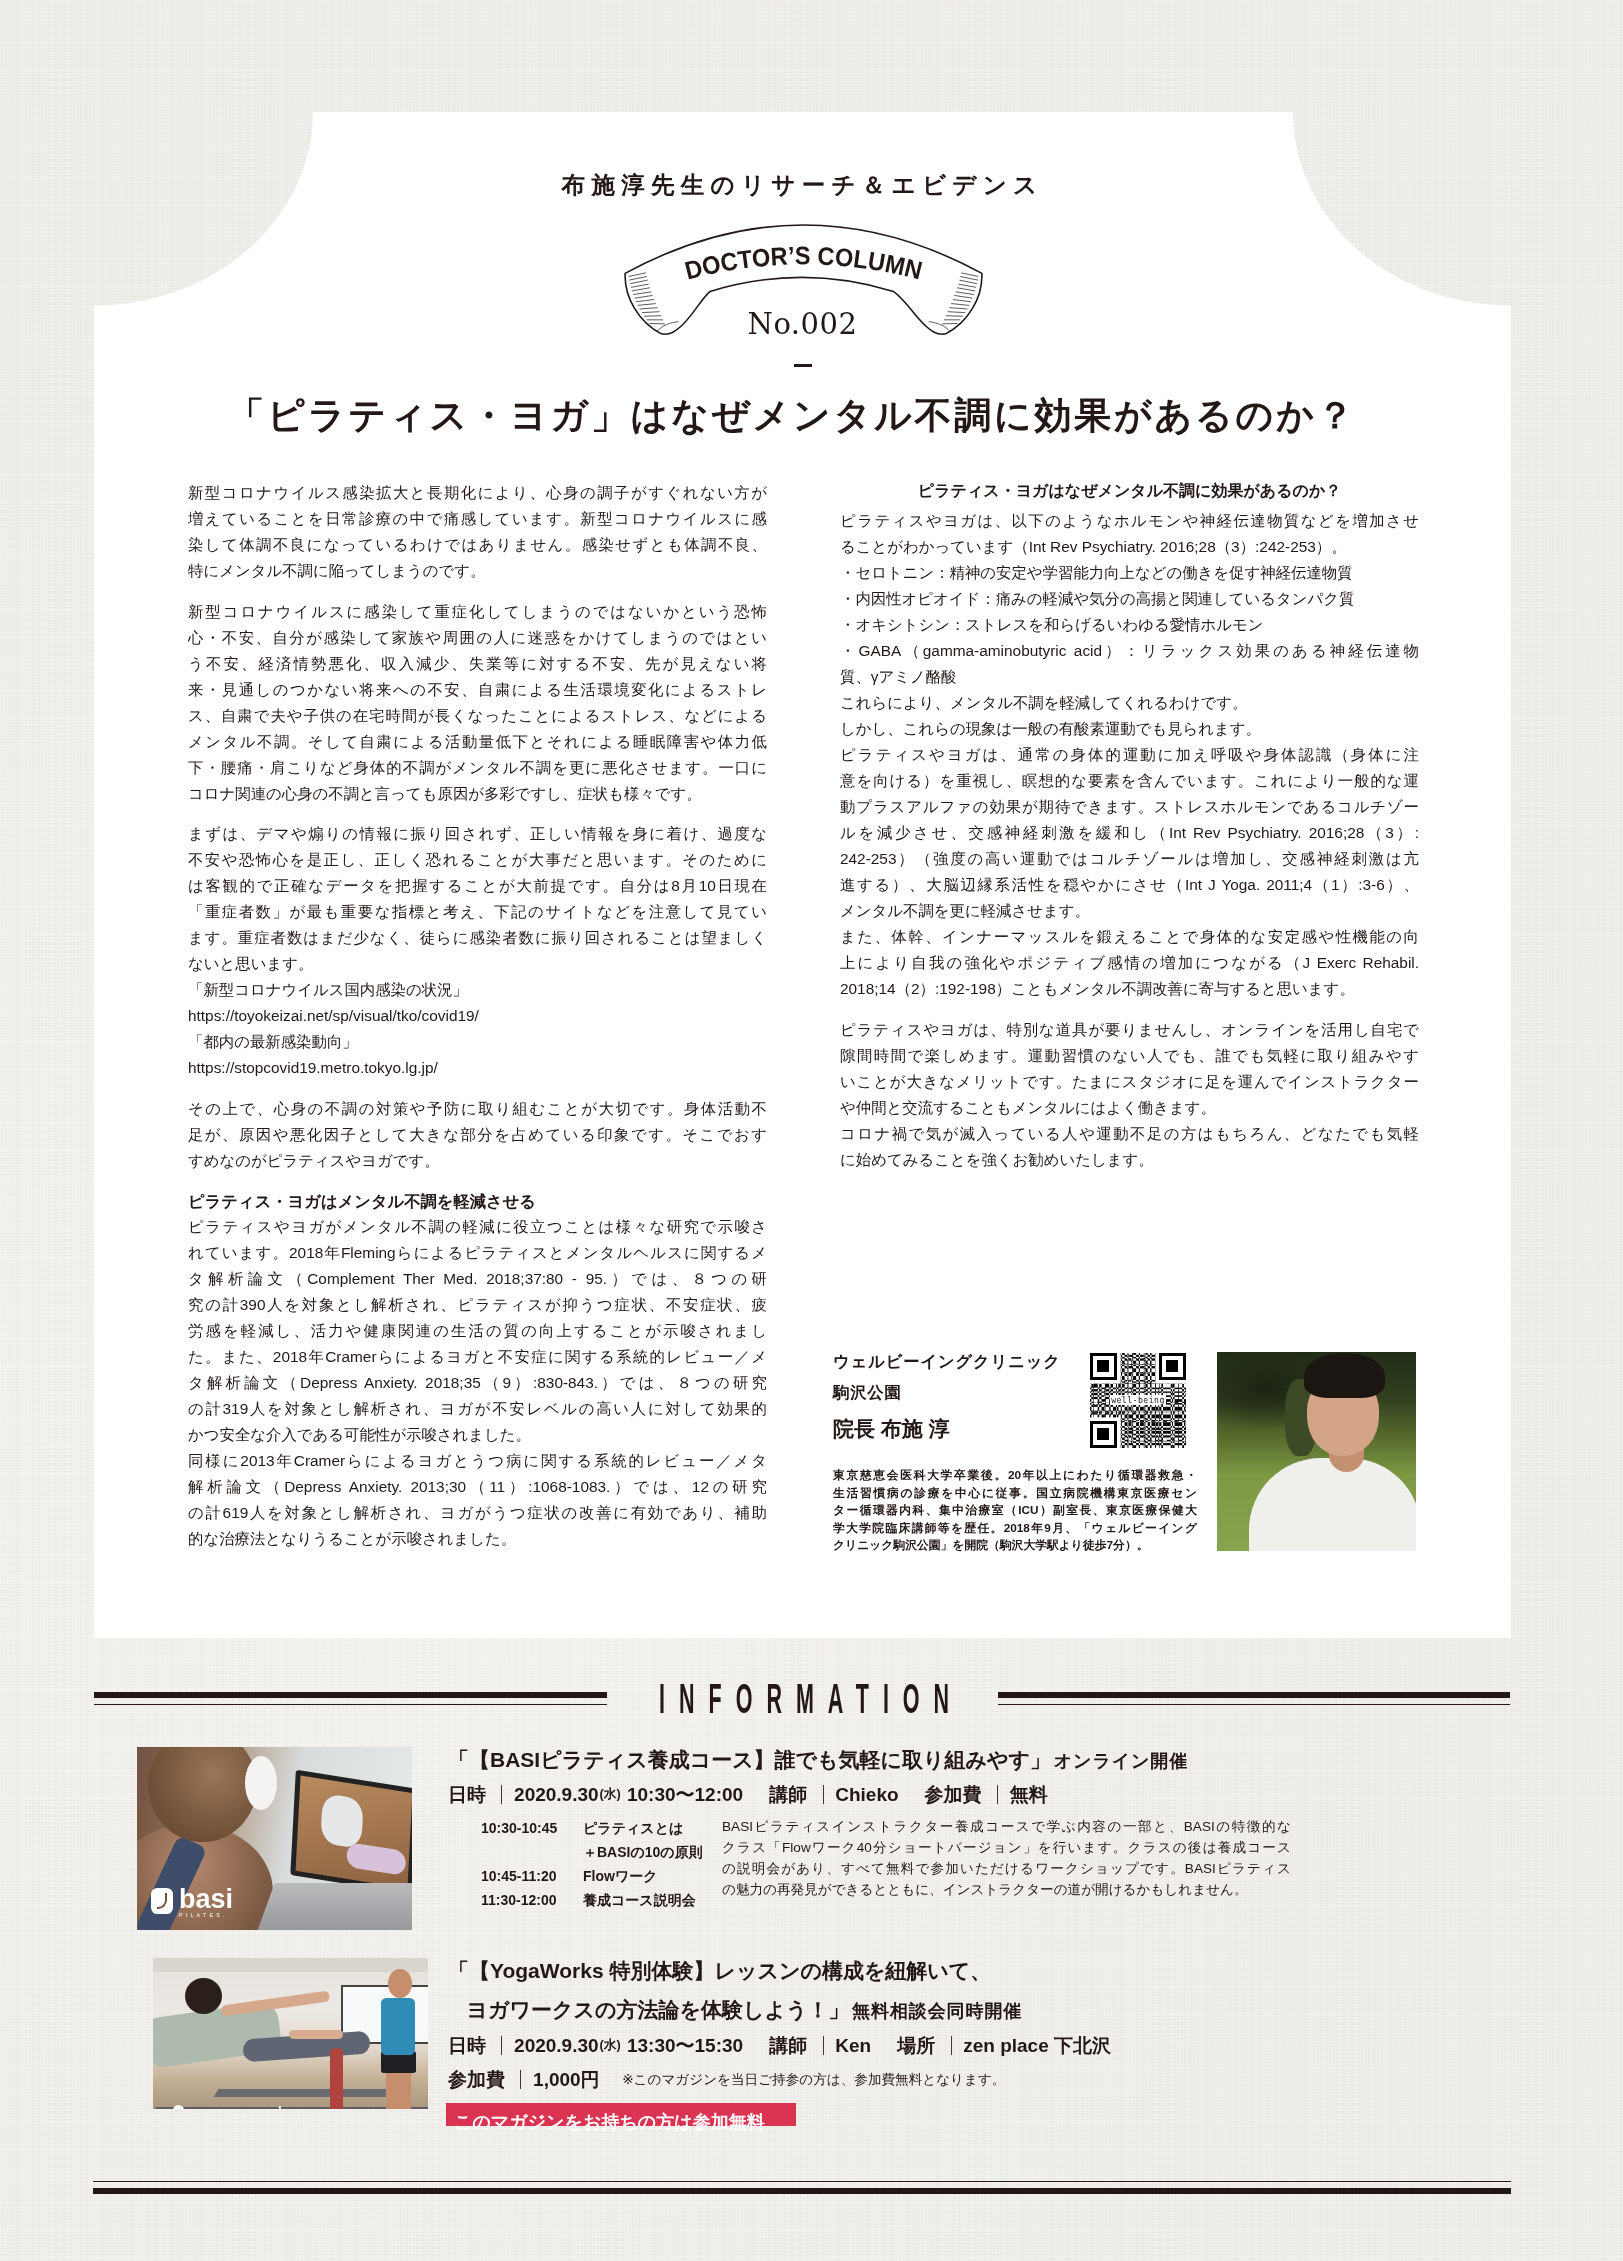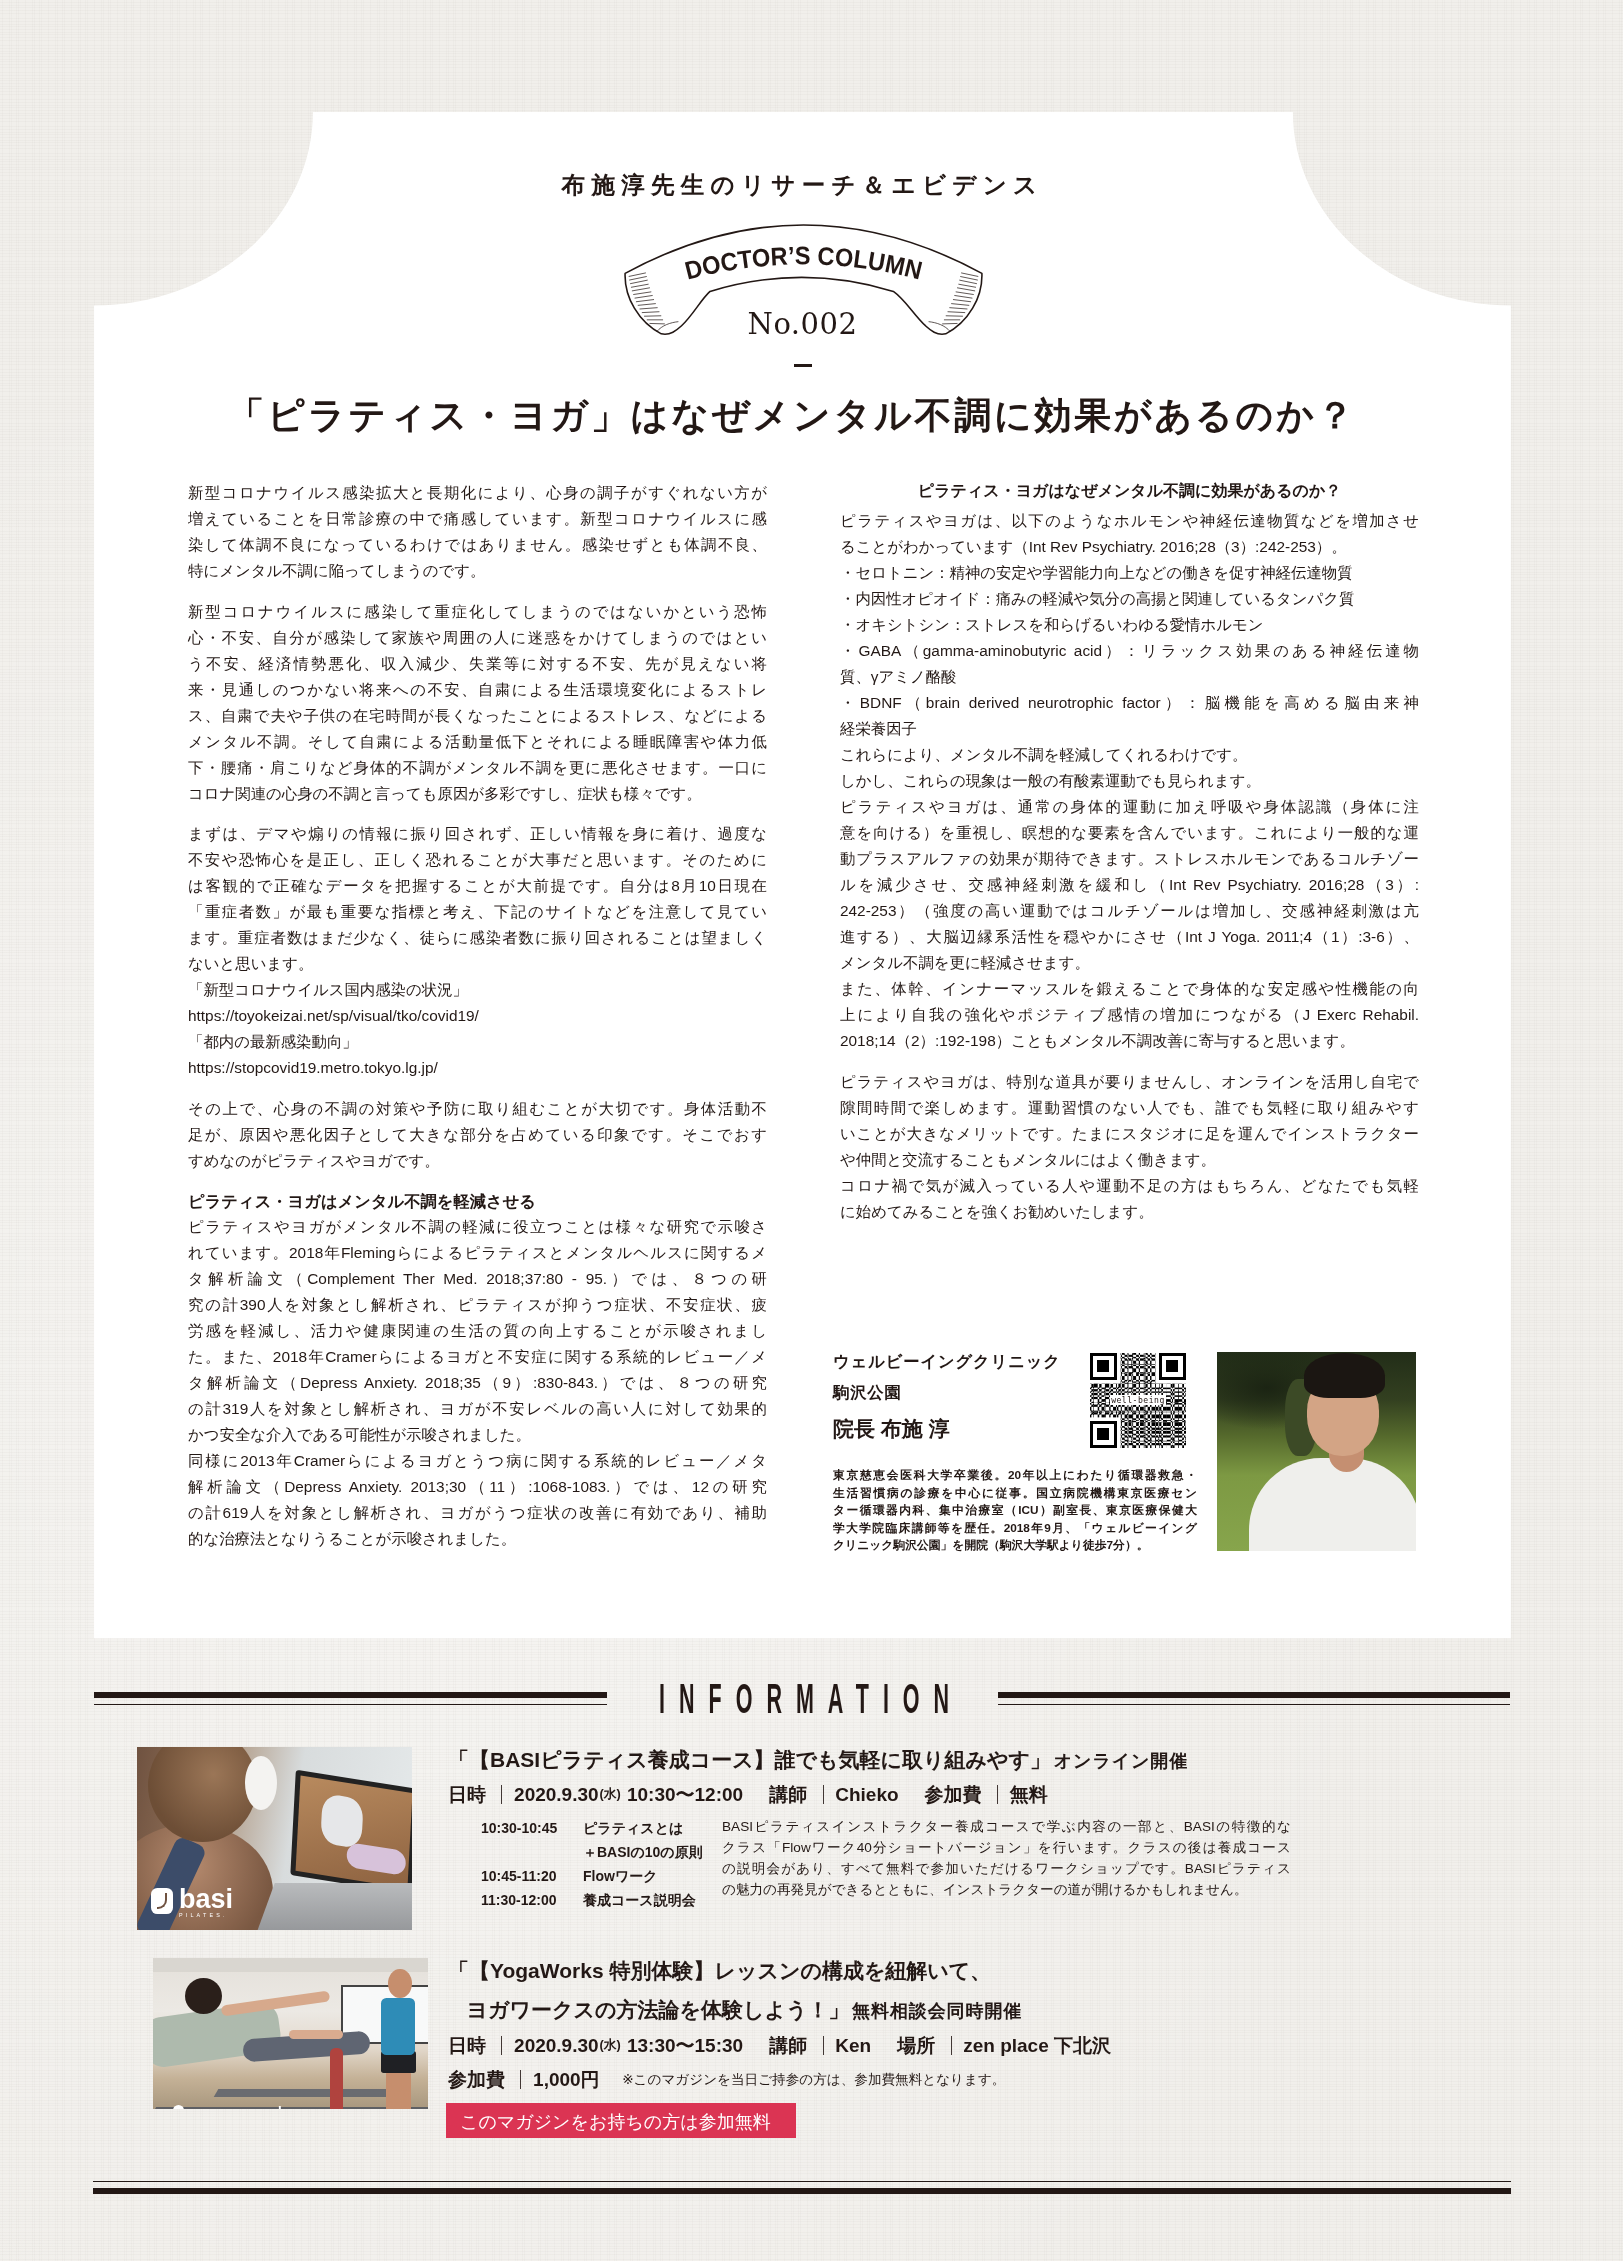--- a/index.html
+++ b/index.html
@@ -89,21 +89,21 @@
 .ev2-fee{left:448px;top:2069px;}
 .field{display:inline-flex;align-items:center;margin-right:26px;}
 .sep{display:inline-block;width:0.9px;height:19px;background:var(--ink);margin:0 11.8px 0 15.4px;opacity:.85;}
 .weekday{font-size:12.7px;margin:0 6.3px 0 0.9px;}
 .fee-note{font-size:13.6px;font-weight:500;margin-left:22.6px;}
 .ev1-schedule{left:450px;top:1816px;font-size:14px;font-weight:700;line-height:24px;white-space:nowrap;}
 .sched-row{display:flex;margin-left:31px;}
 .sched-time{width:102px;flex:none;}
 .sched-items{display:flex;flex-direction:column;}
 .ev1-desc{left:722px;top:1816px;width:569px;font-size:13.6px;line-height:21px;font-weight:500;}
-.ev2-badge{left:446px;top:2103px;width:350px;height:35px;background:var(--accent);color:#fff;font-size:18px;font-weight:400;line-height:38px;padding-left:14px;white-space:nowrap;}
+.ev2-badge{left:446px;top:2103px;width:350px;height:23px;background:var(--accent);color:#fff;font-size:18px;font-weight:700;line-height:38px;padding-left:8px;white-space:nowrap;}
 </style>
 </head>
 <body>
 
 <div class="page">
 
   <svg class="panel-shape" width="1623" height="2306" viewBox="0 0 3589 5098">
     <path d="M692,247 L2859,247 A482,428 0 0 0 3341,675 L3341,3622 L208,3622 L208,675 A484,428 0 0 0 692,247 Z"></path>
   </svg>
 
@@ -260,25 +260,20 @@
 
               <div class="line">・オキシトシン：ストレスを和らげるいわゆる愛情ホルモン</div>
             </div>
 
               <div class="para">
 
               <div class="line">・GABA（gamma-aminobutyric acid）：リラックス効果のある神経伝達物</div>
               <div class="line">質、γアミノ酪酸</div>
             </div>
 
-              <div class="para">
-
-              <div class="line">・BDNF（brain derived neurotrophic factor）：脳機能を高める脳由来神</div>
-              <div class="line">経栄養因子</div>
-            </div>
 
               <div class="para">
 
               <div class="line">これらにより、メンタル不調を軽減してくれるわけです。</div>
             </div>
 
               <div class="para">
 
               <div class="line">しかし、これらの現象は一般の有酸素運動でも見られます。</div>
             </div>

